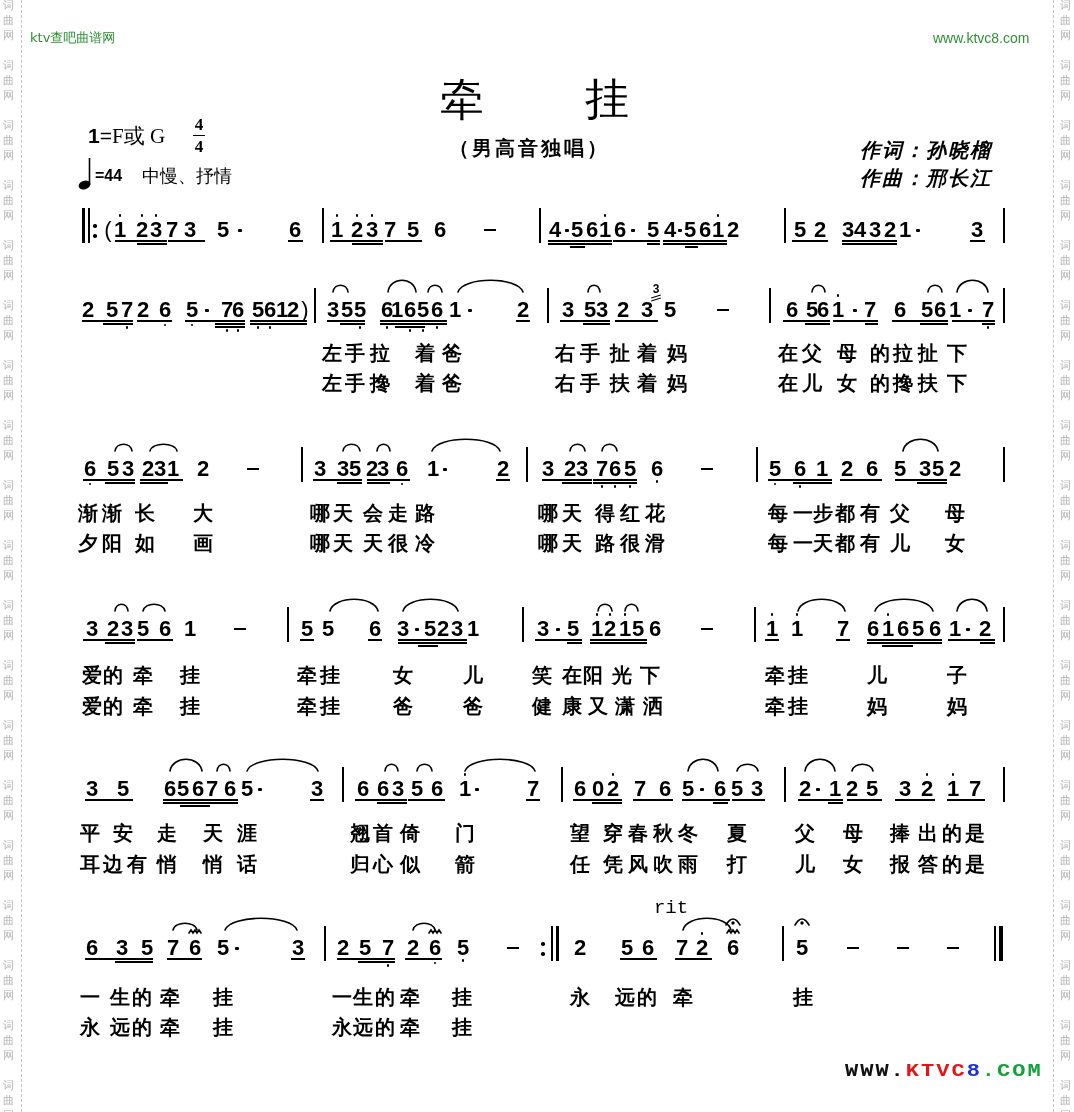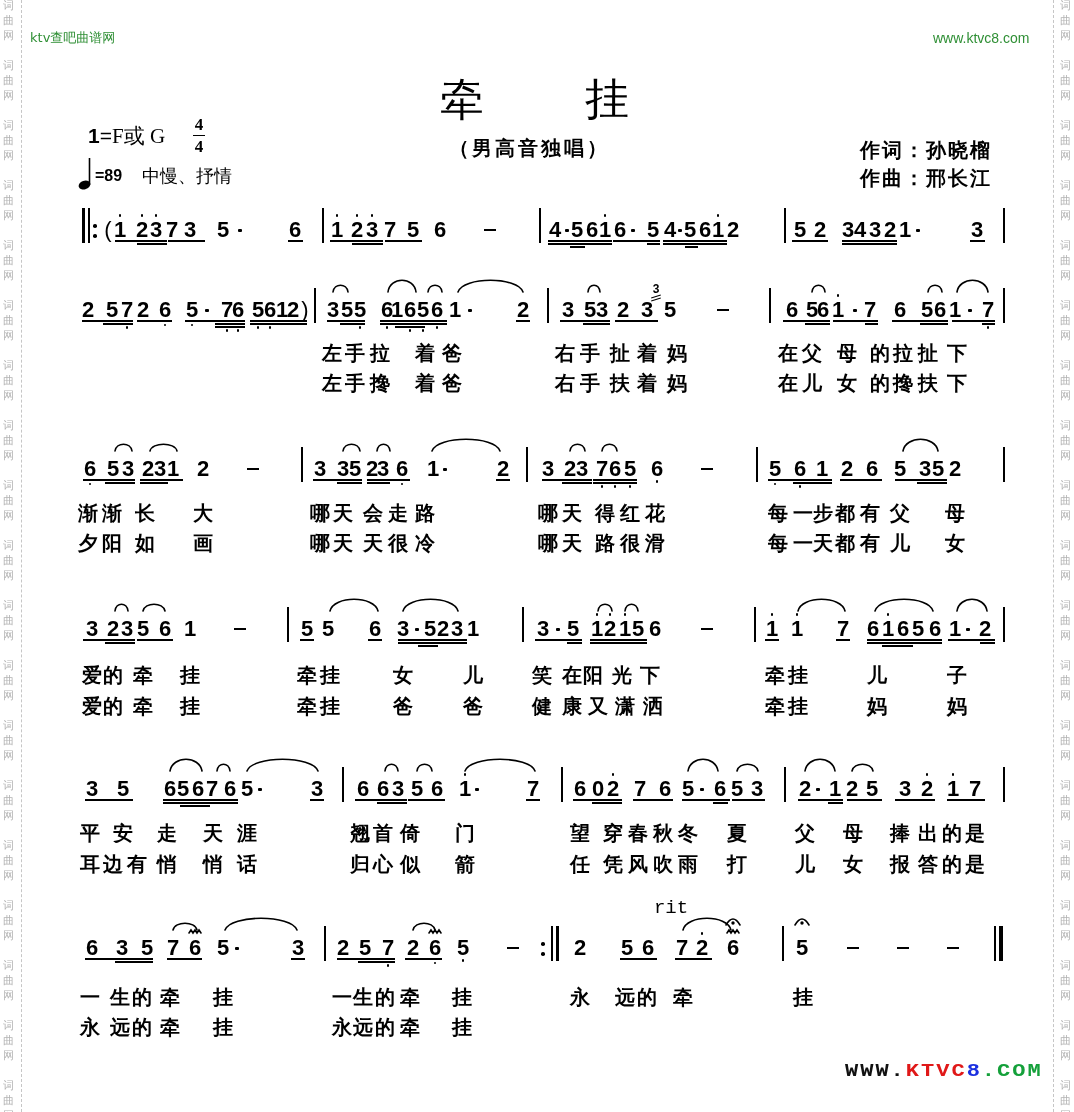--- a/index.html
+++ b/index.html
@@ -8,21 +8,21 @@
   .wm-col { position: absolute; top: 0; width: 14px; height: 1112px; }
   .wm-left { left: 3px; }
   .wm-right { left: 1060px; }
   .wm-char { position: absolute; left: 0; font-size: 11px; line-height: 12px; color: #b4b4b4; }
 
   .site-name { position: absolute; left: 30px; top: 30px; font-size: 13px; line-height: 16px; color: #2f8f35; font-family: "DejaVu Sans", sans-serif; }
   .site-url { position: absolute; left: 933px; top: 30px; font-size: 14px; line-height: 16px; color: #2f8f35; font-family: "Liberation Sans", sans-serif; }
 
   .title-char { position: absolute; top: 74px; font-size: 44px; line-height: 50px; font-family: "DejaVu Serif", serif; transform: translateX(-50%); }
   .subtitle { position: absolute; left: 449px; top: 136px; font-size: 20px; line-height: 24px; font-weight: bold; letter-spacing: 3px; font-family: "DejaVu Serif", serif; }
-  .credit { position: absolute; left: 860px; font-size: 20px; line-height: 24px; font-weight: bold; letter-spacing: 2px; font-family: "DejaVu Serif", serif; }
+  .credit { position: absolute; left: 860px; font-size: 20px; line-height: 24px; font-weight: bold; letter-spacing: 2px; font-family: "DejaVu Serif", serif; font-style: italic; }
   .credit.lyricist { top: 138px; }
   .credit.composer { top: 166px; }
 
   .key { position: absolute; left: 88px; top: 122px; height: 26px; display: flex; align-items: baseline; white-space: pre; }
   .key-tonic { font: bold 21px "Liberation Sans", sans-serif; }
   .key-eq { font: 21px "Liberation Sans", sans-serif; }
   .key-text { font: 21px "Liberation Serif", serif; }
   .timesig { position: absolute; left: 191px; top: 116px; width: 16px; text-align: center; font: bold 17px "Liberation Serif", serif; line-height: 18px; }
   .ts-line { display: block; height: 1px; background: #000; margin: 1px 2px 2px 2px; }
 
@@ -74,21 +74,21 @@
     <span style="display:block">4</span>
     <span class="ts-line"></span>
     <span style="display:block">4</span>
   </div>
 
   <div class="tempo">
     <svg width="18" height="34">
       <line x1="13.5" y1="2" x2="13.5" y2="29" stroke="#000" stroke-width="1.6"></line>
       <ellipse cx="8.5" cy="29" rx="6" ry="4.3" transform="rotate(-20 8.5 29)" fill="#000"></ellipse>
     </svg>
-    <span class="tempo-value">=89</span>
+    <span class="tempo-value">=44</span>
     <span class="tempo-text">中慢、抒情</span>
   </div>
 
   <div id="score">
     <svg id="score-svg">
         <path d="M333 292 C334.2 282.9 346.8 282.9 348 292" class="stroke"></path>
         <path d="M388 292 C390.24 276.4 413.76 276.4 416 292" class="stroke"></path>
         <path d="M428 292 C429.12 282.9 440.88 282.9 442 292" class="stroke"></path>
         <path d="M458 292 C463.2 276.4 517.8 276.4 523 292" class="stroke"></path>
         <path d="M588 292 C588.96 282.9 599.04 282.9 600 292" class="stroke"></path>

